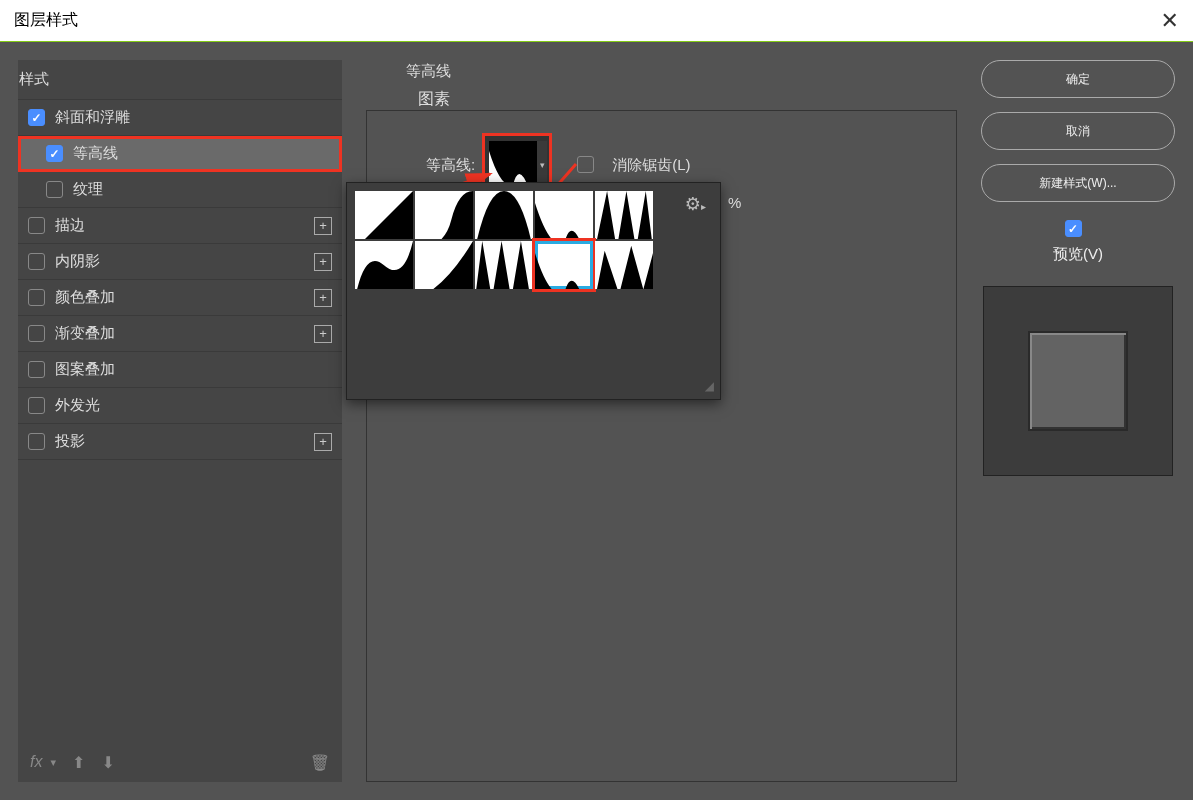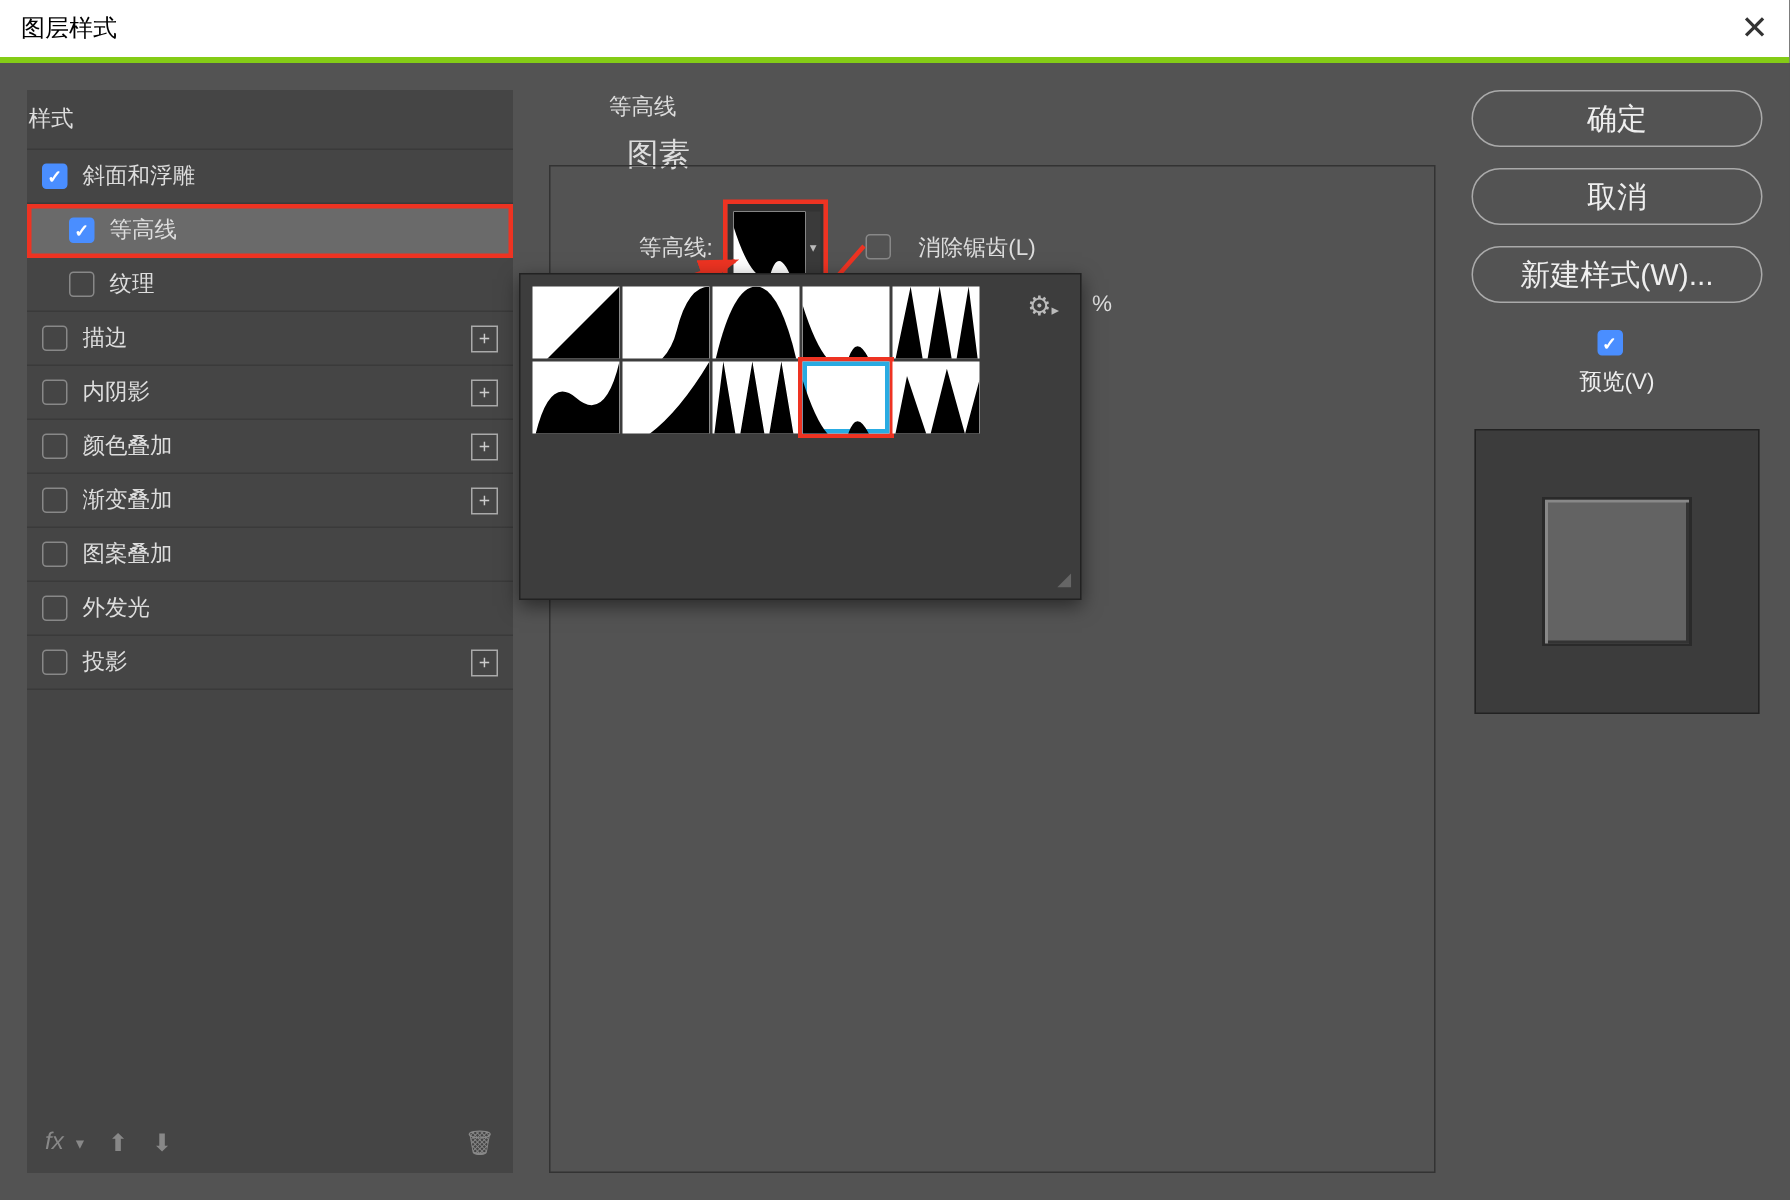--- a/index.html
+++ b/index.html
@@ -1,18 +1,18 @@
 <!DOCTYPE html>
 <html><head>
   <meta charset="utf-8">
   <style>
     * { margin: 0; padding: 0; box-sizing: border-box; font-family: "Microsoft YaHei", Arial, sans-serif; }
     body { background: #535353; width: 1193px; height: 800px; overflow: hidden; }
     
-    .titlebar { background: #fff; height: 42px; display: flex; align-items: center; padding: 0 14px; justify-content: space-between; border-bottom: 4px solid #84cc16; }
+    .titlebar { background: #fff; height: 42px; display: flex; align-items: center; padding: 0 14px; justify-content: space-between; border-bottom: 1px solid #84cc16; }
     .titlebar-title { font-size: 16px; color: #000; }
     .close-x { font-size: 22px; color: #333; cursor: pointer; font-weight: 300; }
     
     .dialog-body { display: flex; padding: 18px; gap: 24px; height: calc(100% - 42px); }
     
     .left-panel { width: 324px; background: #454545; display: flex; flex-direction: column; }
     .style-list { flex: 1; }
     .style-header { padding: 10px 1px; font-size: 15px; color: #ddd; border-bottom: 1px solid #3a3a3a; }
     .style-item { display: flex; align-items: center; padding: 8px 10px; font-size: 15px; color: #ddd; border-bottom: 1px solid #3a3a3a; position: relative; }
     .style-item.indent { padding-left: 28px; }
@@ -22,21 +22,21 @@
     .chk.checked { background: #4a8eff; border-color: #4a8eff; }
     .chk.checked::after { content: "✓"; color: #fff; font-size: 12px; font-weight: bold; }
     .add-icon { position: absolute; right: 10px; width: 18px; height: 18px; border: 1px solid #aaa; display: flex; align-items: center; justify-content: center; color: #ccc; font-size: 13px; }
     
     .left-footer { height: 40px; display: flex; align-items: center; padding: 0 12px; gap: 16px; color: #888; }
     .left-footer .trash { margin-left: auto; }
     .footer-icon { font-size: 16px; cursor: pointer; }
     
     .center-panel { flex: 1; position: relative; }
     .section-title { color: #ddd; font-size: 15px; margin-left: 40px; margin-top: 2px; }
-    .section-sub { color: #ddd; font-size: 21px; margin-left: 52px; margin-top: 8px; }
+    .section-sub { color: #ddd; font-size: 16px; margin-left: 52px; margin-top: 8px; }
     
     .content-frame { border: 1px solid #333; position: absolute; top: 50px; left: 0; right: 0; bottom: 0; }
     
     .contour-row { position: absolute; top: 76px; left: 60px; display: flex; align-items: center; gap: 10px; }
     .contour-label { color: #ddd; font-size: 15px; }
     .contour-swatch { width: 64px; height: 58px; outline: 3px solid #e32; display: flex; align-items: center; background: #333; }
     .contour-swatch .thumb { width: 48px; height: 48px; background: #fff; position: relative; overflow: hidden; margin-left: 4px; }
     .contour-swatch .dd { width: 10px; height: 48px; background: #3a3a3a; display: flex; align-items: center; justify-content: center; color: #bbb; font-size: 9px; }
     .antialias-chk-wrap { display: flex; gap: 8px; margin-left: 18px; }
     .antialias-label { color: #ddd; font-size: 15px; }
@@ -49,21 +49,21 @@
     .popup-thumb.sel-blue { outline: 3px solid #29abe2; outline-offset: -3px; }
     .popup-thumb.sel-red { box-shadow: 0 0 0 3px #e32; }
     .popup-gear { position: absolute; top: 10px; right: 14px; color: #bbb; font-size: 18px; cursor: pointer; }
     .popup-resize { position: absolute; bottom: 6px; right: 6px; color: #666; font-size: 12px; }
     
     .arrow { position: absolute; pointer-events: none; }
     .arrow1 { top: 108px; left: -18px; width: 160px; height: 60px; }
     .arrow2 { top: 100px; left: 160px; width: 60px; height: 60px; }
     
     .right-panel { width: 194px; display: flex; flex-direction: column; gap: 14px; align-items: center; }
-    .btn { width: 100%; height: 38px; border: 1px solid #aaa; border-radius: 20px; background: transparent; color: #eee; font-size: 20px; cursor: pointer; display: flex; align-items: center; justify-content: center; }
+    .btn { width: 100%; height: 38px; border: 1px solid #aaa; border-radius: 20px; background: transparent; color: #eee; font-size: 12px; cursor: pointer; display: flex; align-items: center; justify-content: center; }
     .preview-row { display: flex; align-items: center; gap: 8px; color: #eee; font-size: 15px; margin-top: 4px; flex-direction: column; }
     .preview-box { width: 190px; height: 190px; background: #3c3c3c; border: 1px solid #222; margin-top: 8px; display: flex; align-items: center; justify-content: center; }
     .preview-inner { width: 100px; height: 100px; background: #636363; border: 2px solid #2a2a2a; box-shadow: inset 2px 2px 0 #888, inset -2px -2px 0 #333; }
     
     .curve-shape { position: absolute; inset: 0; }
   </style>
 </head>
 <body>
 
 <div class="titlebar">

